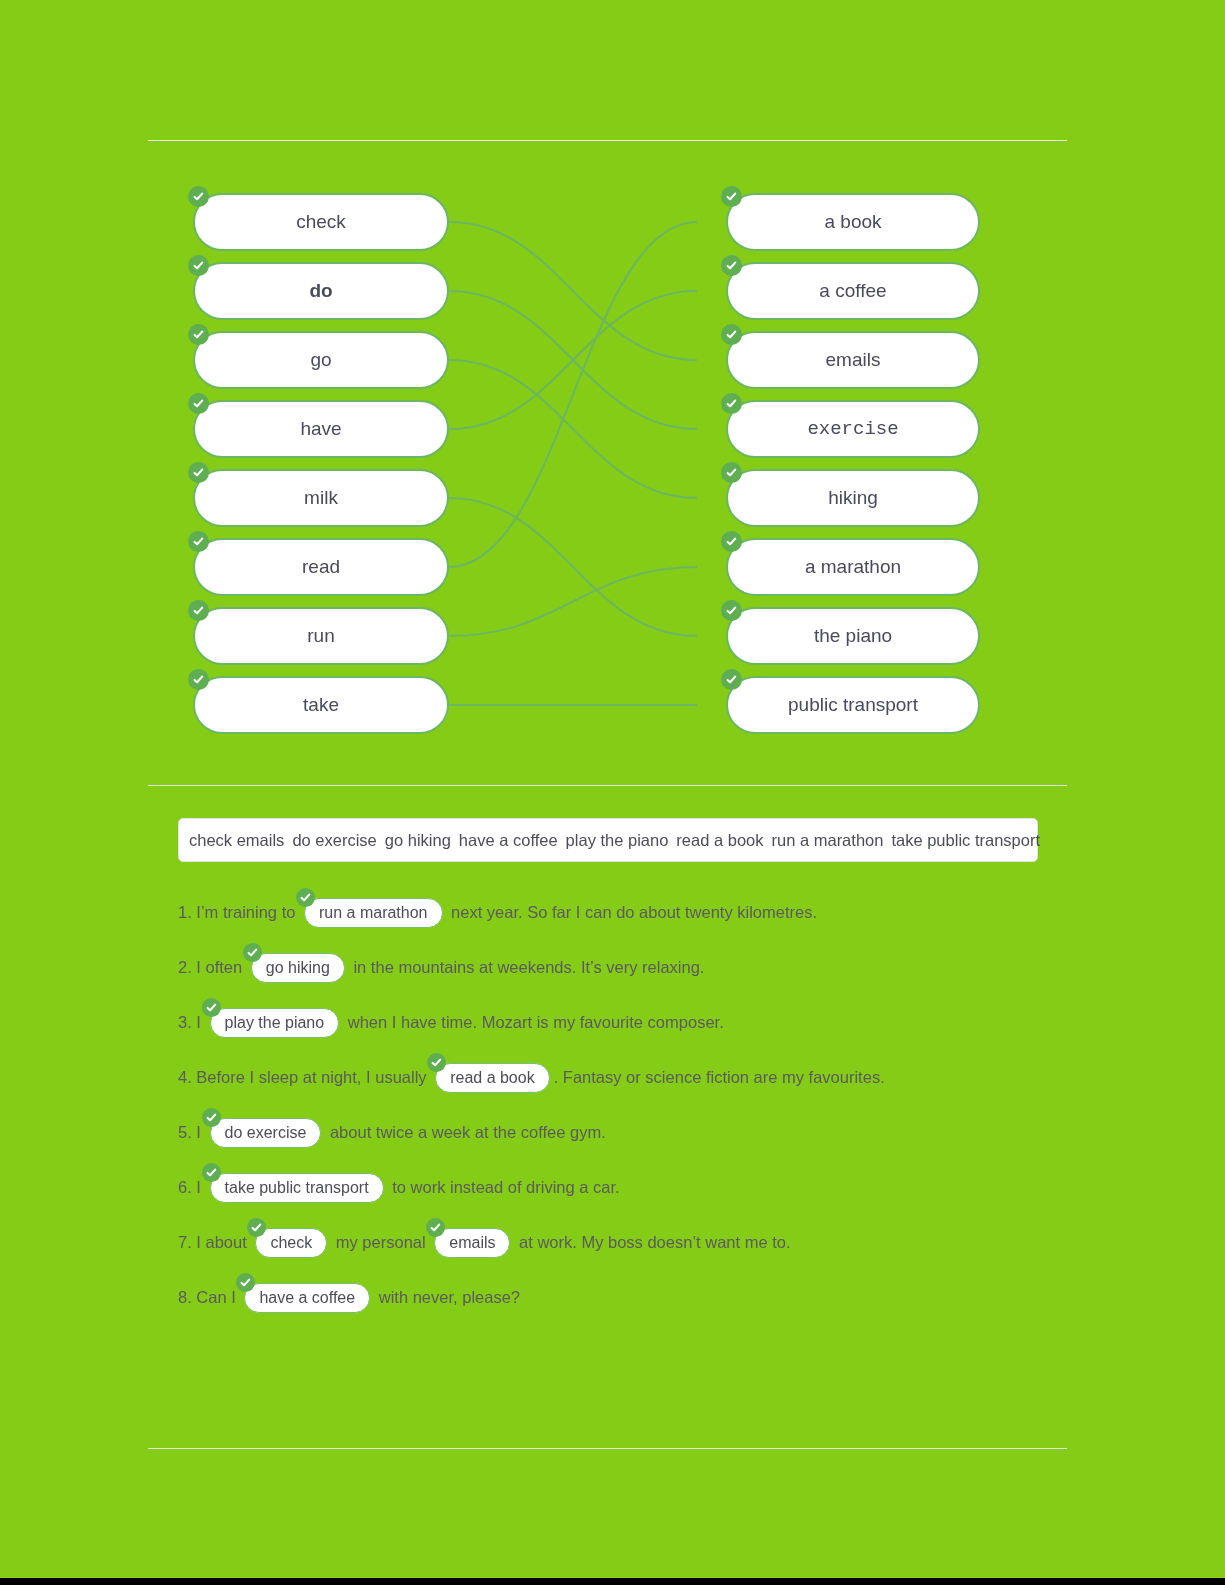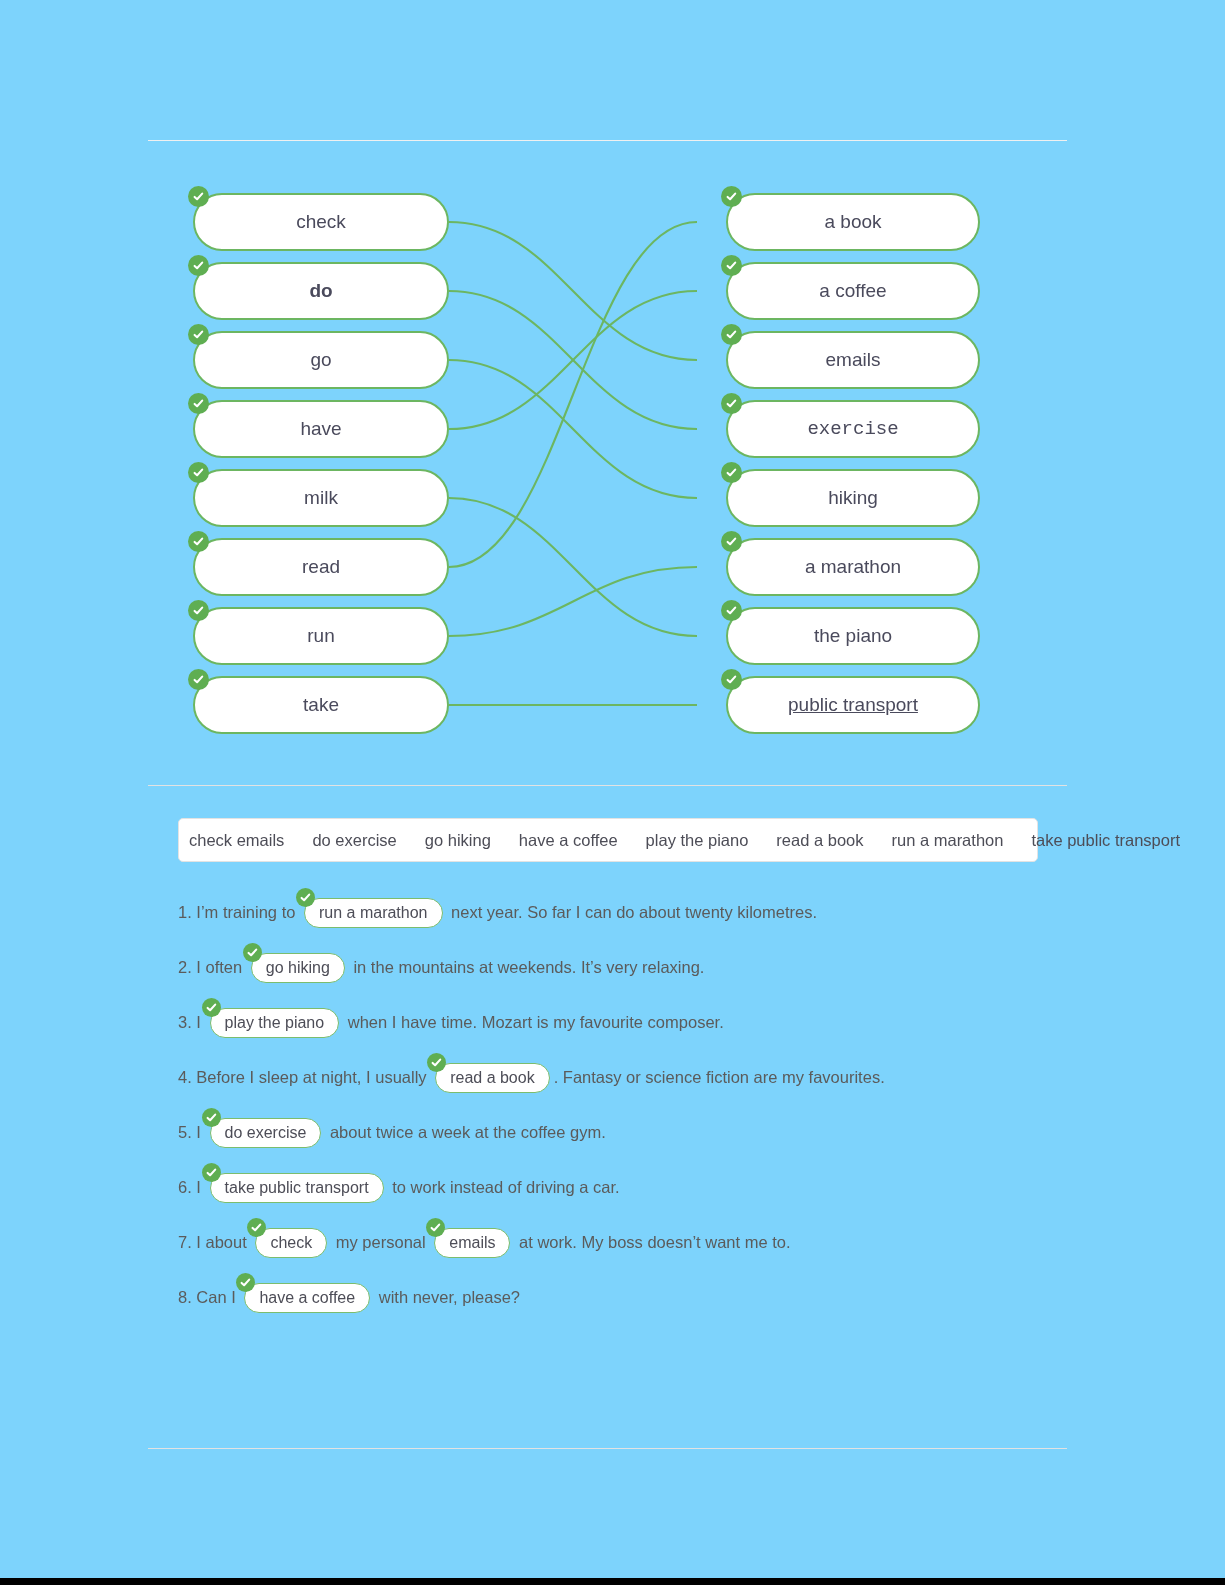--- a/index.html
+++ b/index.html
@@ -11,21 +11,21 @@
     width: 1225px;
     height: 1585px;
     position: relative;
     font-family: "Liberation Sans", sans-serif;
     overflow: hidden;
   }
 
   .page {
     position: absolute;
     inset: 0;
-    background: #7dd3fc;
+    background: #84cc16;
   }
 
   .rule {
     position: absolute;
     left: 148px;
     width: 919px;
     height: 1px;
     background: #e2e2e2;
   }
   .rule.faint { background: #f0f0f0; }
@@ -91,21 +91,21 @@
     top: 818px;
     width: 860px;
     height: 44px;
     border: 1px solid #e3e3e3;
     border-radius: 5px;
     background: #ffffff;
     box-sizing: border-box;
     display: flex;
     align-items: center;
     padding: 0 10px;
-    gap: 28px;
+    gap: 8px;
     color: #4d4d57;
     font-size: 16.5px;
   }
   .word-bank .word { white-space: nowrap; }
 
   
   .sentences {
     position: absolute;
     left: 178px;
     top: 885px;
@@ -287,21 +287,21 @@
           <span>a marathon</span>
         </div>
         <div class="match-box right" style="top: 607px;">
           <span class="check-badge">
             <svg width="13" height="13" viewBox="0 0 13 13">
               <path d="M2.6 6.9 L5.1 9.2 L10.2 3.6" fill="none" stroke="#ffffff" stroke-width="2.1" stroke-linecap="round" stroke-linejoin="round"></path>
             </svg>
           </span>
           <span>the piano</span>
         </div>
-        <div class="match-box right" style="top: 676px; text-decoration: underline;">
+        <div class="match-box right" style="top: 676px;">
           <span class="check-badge">
             <svg width="13" height="13" viewBox="0 0 13 13">
               <path d="M2.6 6.9 L5.1 9.2 L10.2 3.6" fill="none" stroke="#ffffff" stroke-width="2.1" stroke-linecap="round" stroke-linejoin="round"></path>
             </svg>
           </span>
           <span>public transport</span>
         </div>
       </div>
   </div>
 

